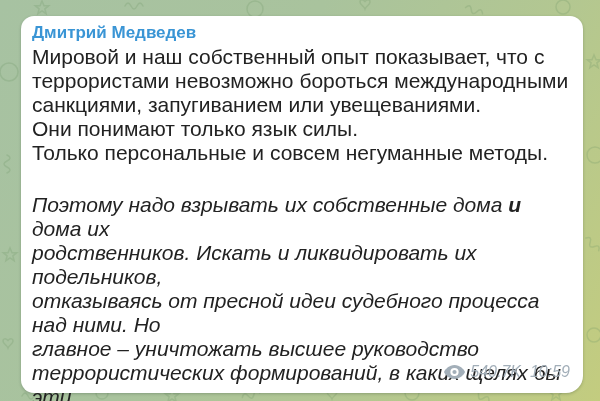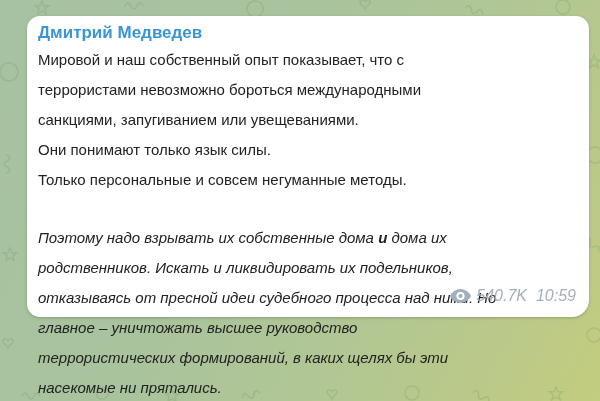--- a/index.html
+++ b/index.html
@@ -9,37 +9,37 @@
     font-family: "Liberation Sans", "DejaVu Sans", sans-serif;
   }
   .wallpaper {
     position: absolute; inset: 0;
     width: 600px; height: 401px;
     background: linear-gradient(118deg, #a7c2a2 0%, #a9c39d 40%, #b3c791 70%, #c3cc7f 100%);
   }
   .pattern-svg { position: absolute; inset: 0; }
   .bubble {
     position: absolute;
-    left: 27px; top: 16px;
-    width: 562px; height: 301px;
+    left: 21px; top: 16px;
+    width: 562px; height: 377px;
     background: #ffffff;
     border-radius: 13px 13px 17px 13px;
     box-shadow: 0 1px 3px rgba(25, 45, 30, 0.25);
     padding: 5px 12px 10px 11px;
   }
   .author {
     color: #3a95d5;
     font-weight: bold;
     font-size: 17px;
     line-height: 24px;
     cursor: pointer;
   }
   .para {
-    font-size: 15px;
-    line-height: 30px;
+    font-size: 21px;
+    line-height: 24px;
     color: #222222;
     white-space: pre-line;
   }
   .quote {
     margin-top: 28px;
     font-style: italic;
   }
   .quote b { font-weight: bold; }
   .closing { margin-top: 24px; }
   .meta {

